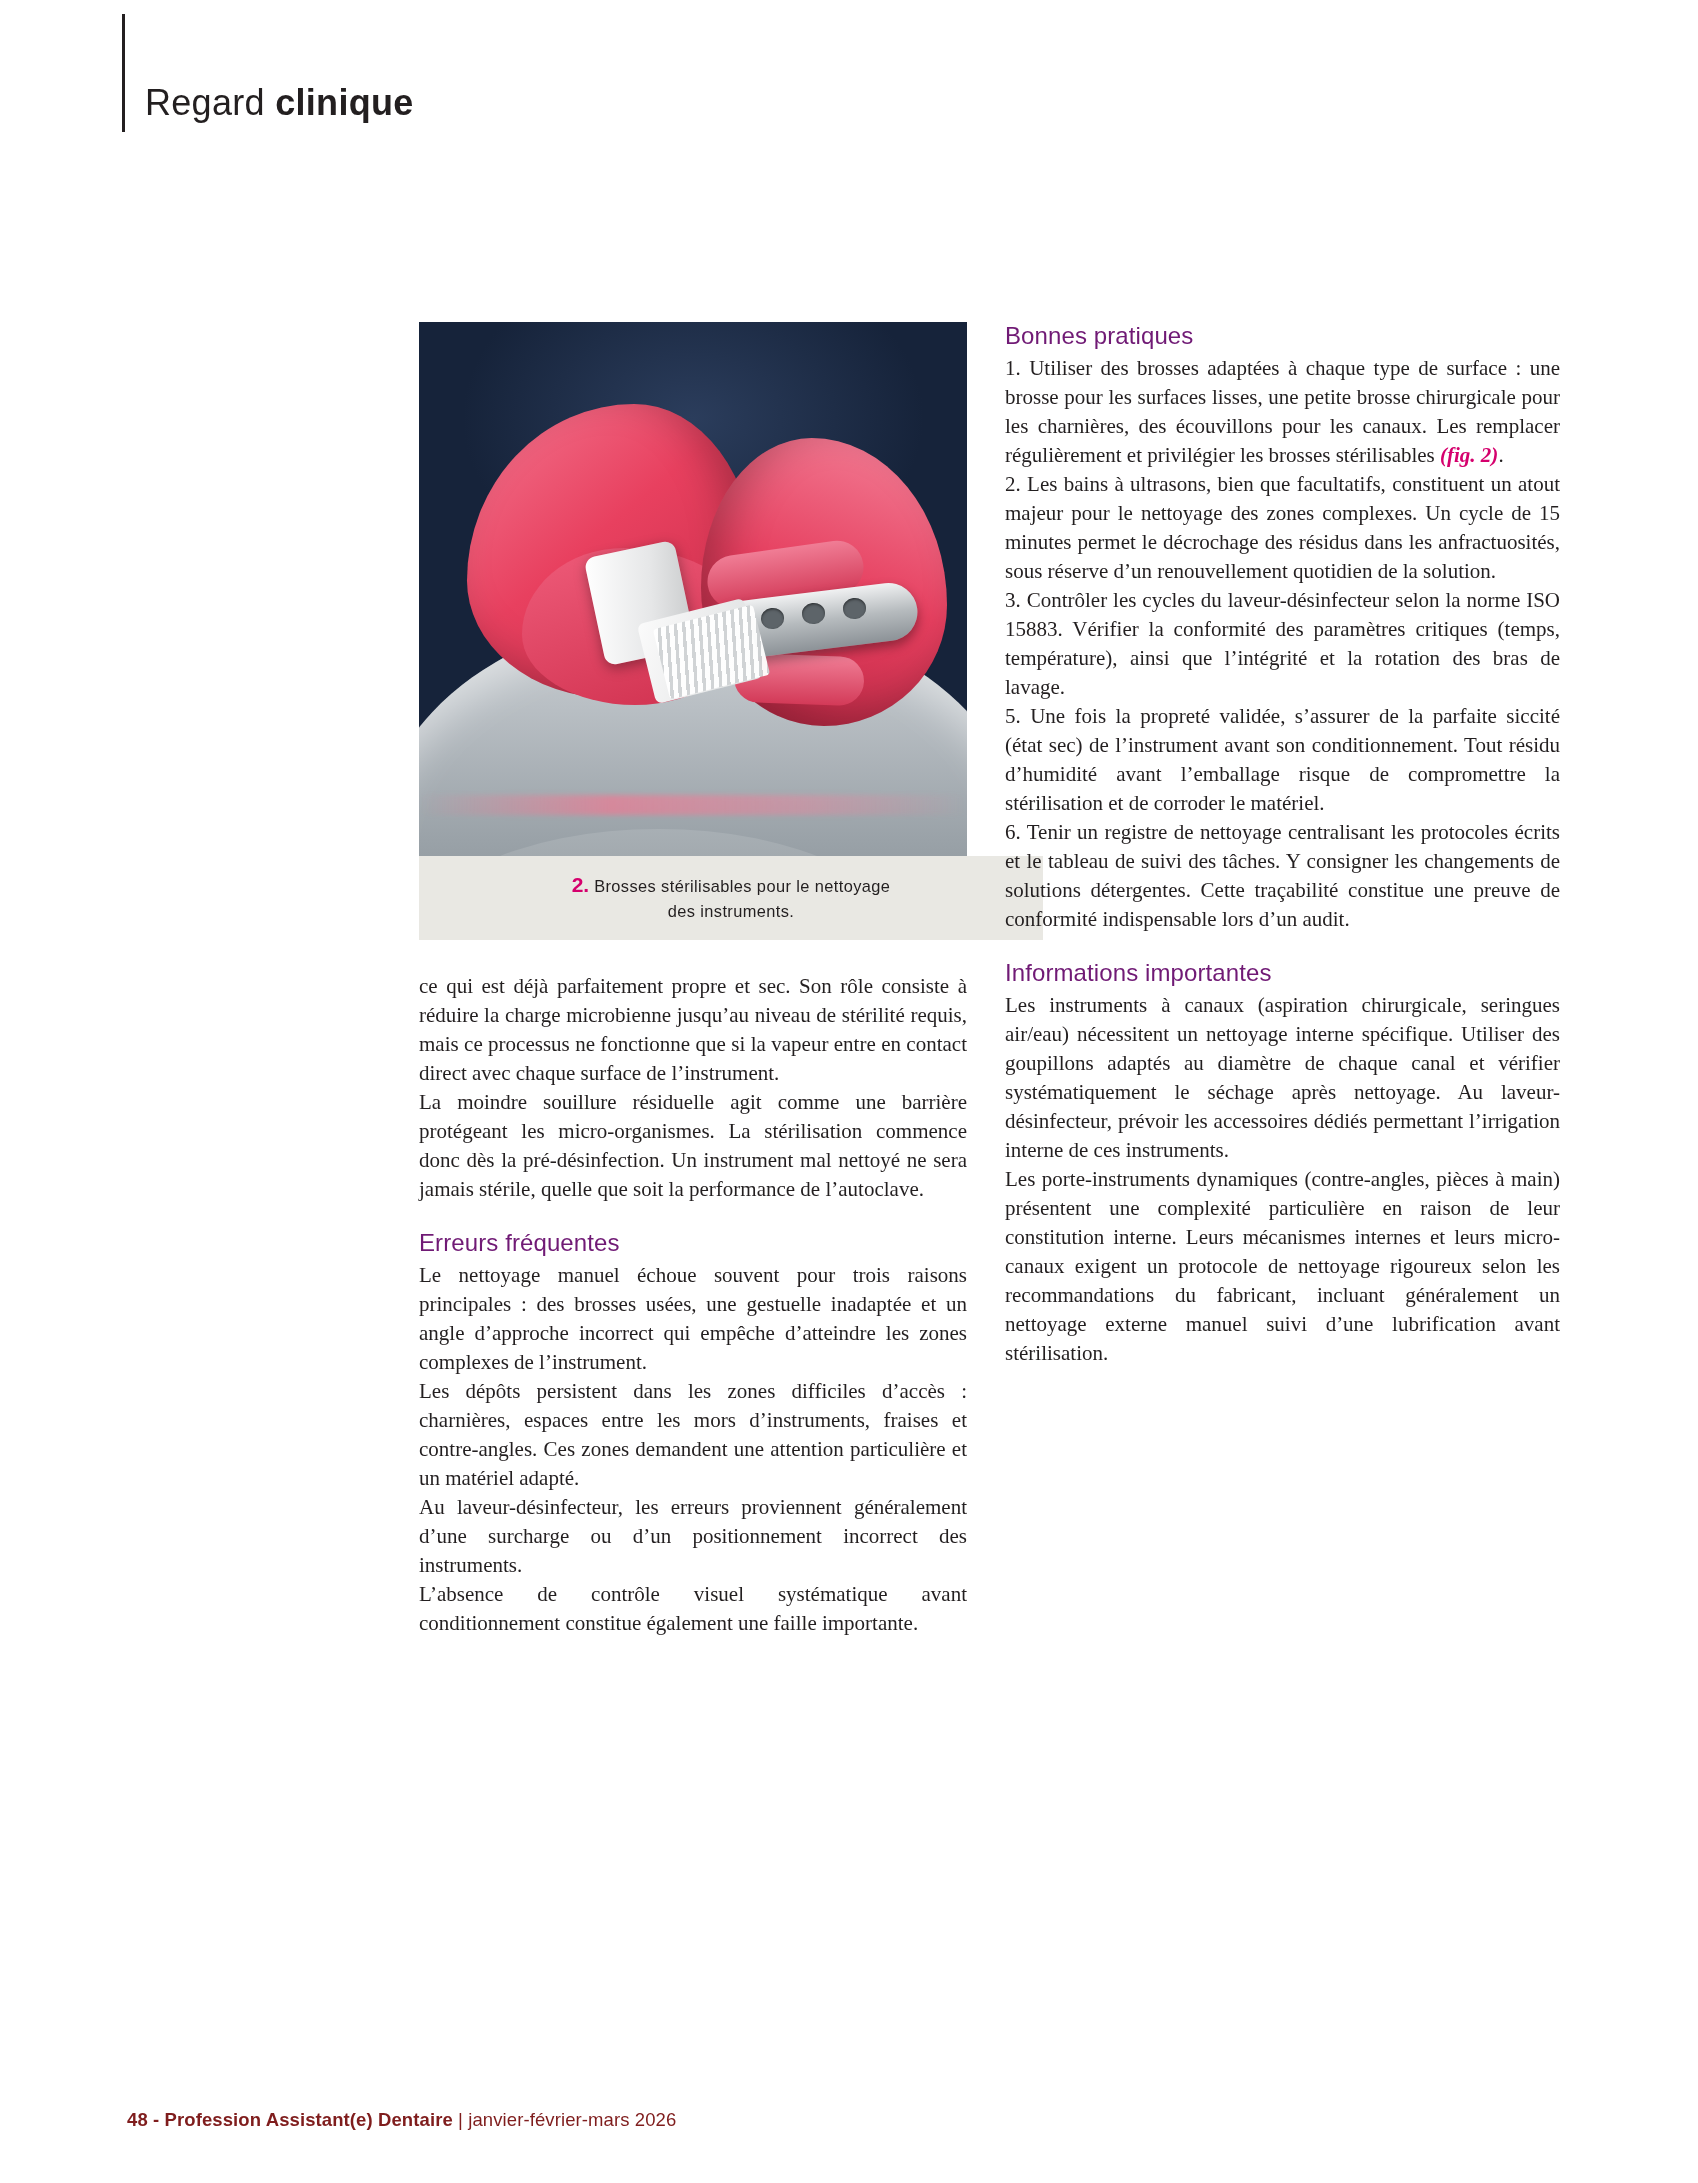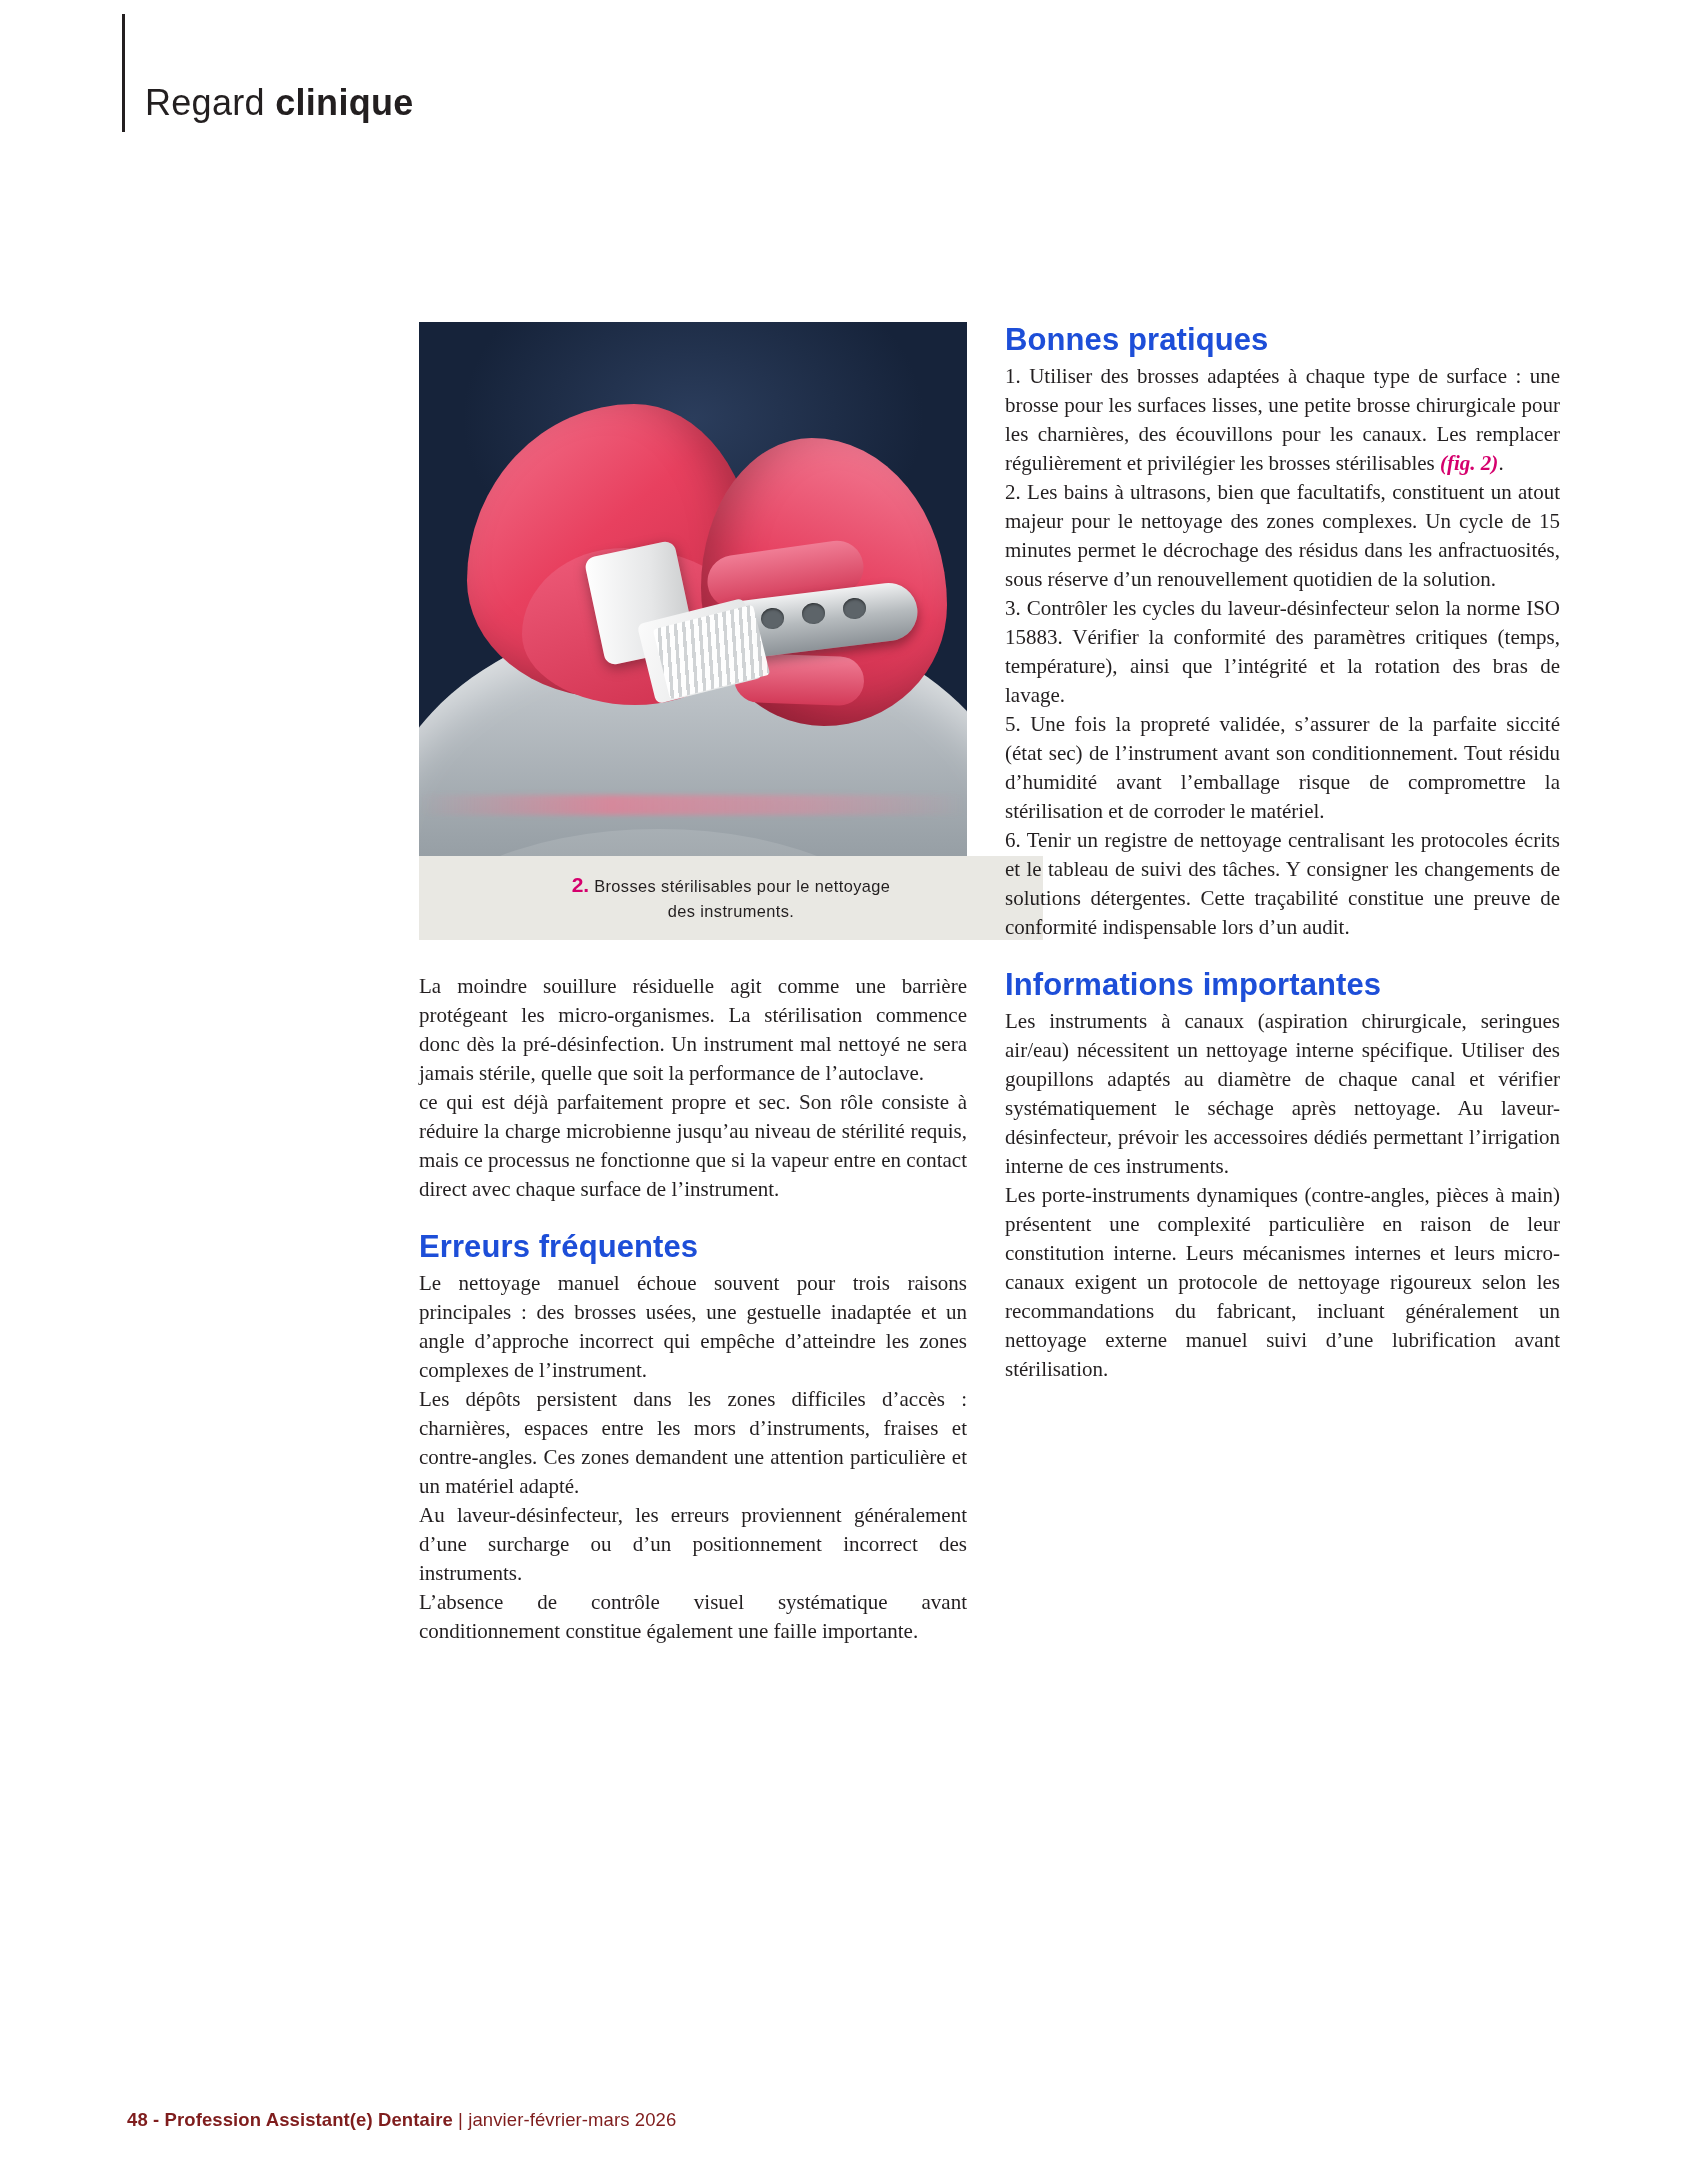--- a/index.html
+++ b/index.html
@@ -203,23 +203,23 @@
     font-family: "Liberation Serif", serif;
     font-size: 21px;
     line-height: 29px;
     text-align: justify;
     color: #231f20;
   }
   .body-text p { margin: 0; }
 
   .section-heading {
     font-family: "Liberation Sans", sans-serif;
-    font-weight: bold;
-    font-size: 31px;
-    color: #1d4ed8;
+    font-weight: normal;
+    font-size: 24px;
+    color: #701a75;
     margin: 0 0 4.1px 0;
     letter-spacing: 0.1px;
   }
 
   .spacer-lg { height: 31.5px; }
   .spacer-md { height: 25px; }
 
   .lead { font-weight: normal; }
   .fig-ref { font-weight: bold; font-style: italic; color: #d5006d; margin-top: 10px; }
 
@@ -273,22 +273,22 @@
     <figcaption class="figure-caption">
       <span class="fig-num">2.</span>
       <span>Brosses stérilisables pour le nettoyage</span><br>
       <span>des instruments.</span>
     </figcaption>
   </figure>
 
   <div class="spacer-lg"></div>
 
   <div class="body-text">
+    <p>ce qui est déjà parfaitement propre et sec. Son rôle consiste à réduire la charge microbienne jusqu’au niveau de stérilité requis, mais ce processus ne fonctionne que si la vapeur entre en contact direct avec chaque surface de l’instrument.</p>
     <p>La moindre souillure résiduelle agit comme une barrière protégeant les micro-organismes. La stérilisation commence donc dès la pré-désinfection. Un instrument mal nettoyé ne sera jamais stérile, quelle que soit la performance de l’autoclave.</p>
-    <p>ce qui est déjà parfaitement propre et sec. Son rôle consiste à réduire la charge microbienne jusqu’au niveau de stérilité requis, mais ce processus ne fonctionne que si la vapeur entre en contact direct avec chaque surface de l’instrument.</p>
   </div>
 
   <div class="spacer-md"></div>
 
   <div class="section-heading">Erreurs fréquentes</div>
 
   <div class="body-text">
     <p>Le nettoyage manuel échoue souvent pour trois raisons principales : des brosses usées, une gestuelle inadaptée et un angle d’approche incorrect qui empêche d’atteindre les zones complexes de l’instrument.</p>
     <p>Les dépôts persistent dans les zones difficiles d’accès : charnières, espaces entre les mors d’instruments, fraises et contre-angles. Ces zones demandent une attention particulière et un matériel adapté.</p>
     <p>Au laveur-désinfecteur, les erreurs proviennent généralement d’une surcharge ou d’un positionnement incorrect des instruments.</p>

